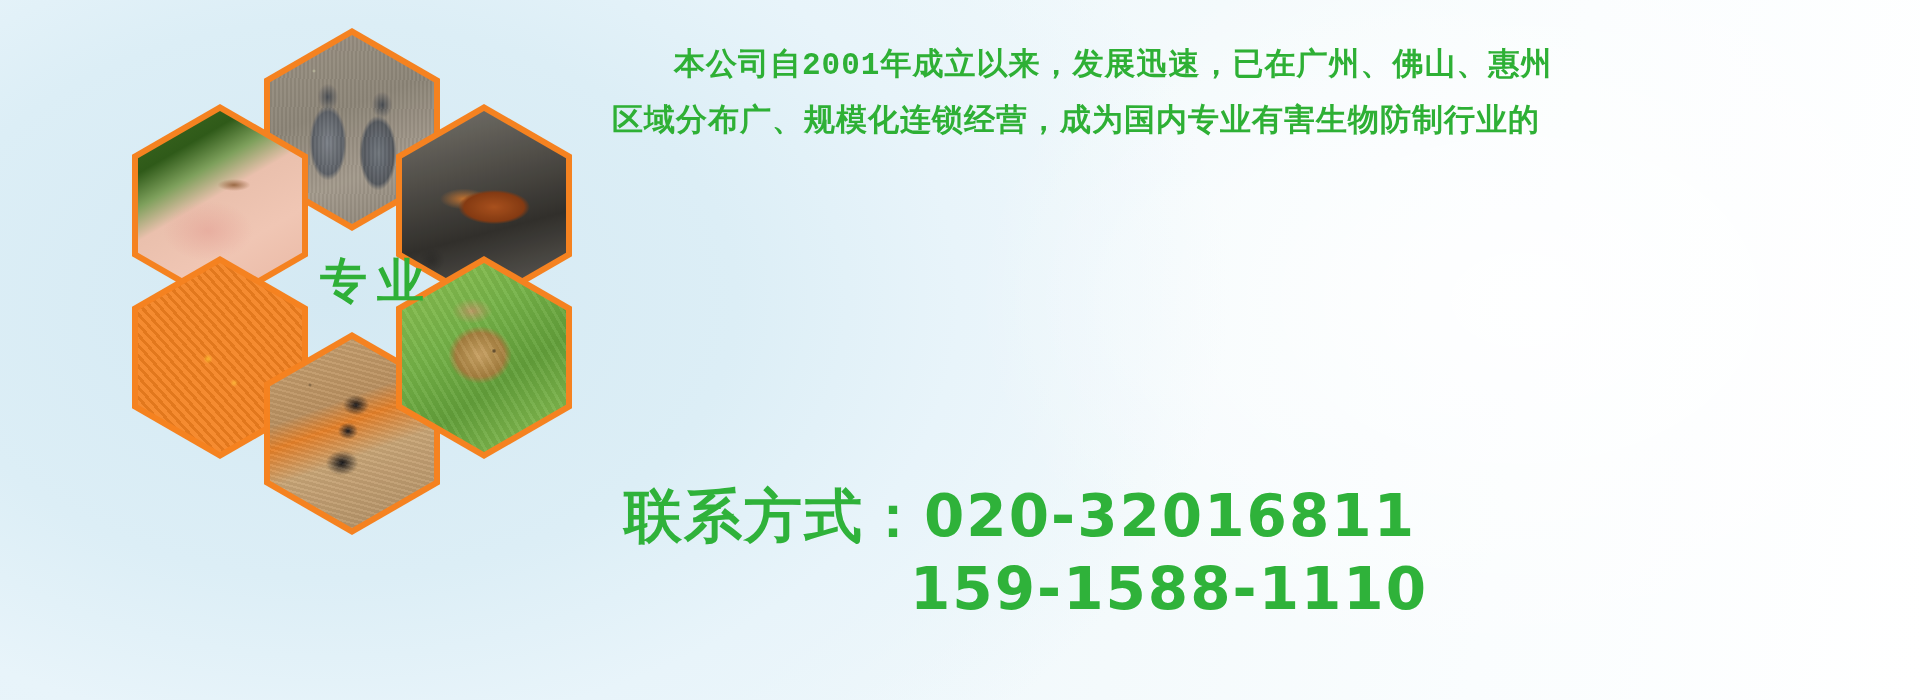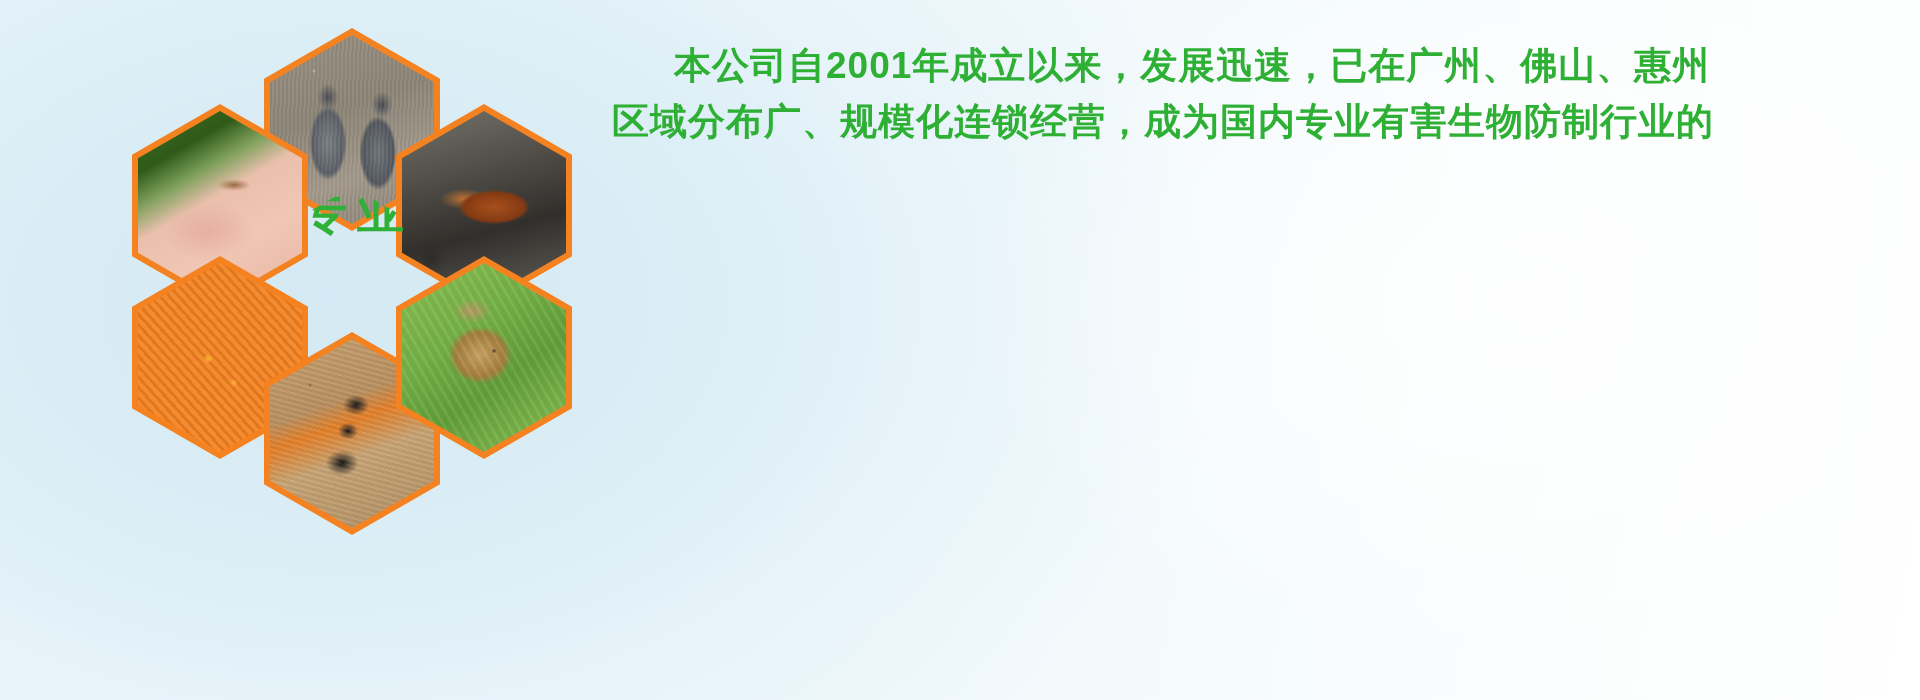--- a/index.html
+++ b/index.html
@@ -165,23 +165,23 @@
     opacity:.8;
   }
 
   
   .hex-center {
     background: transparent;
   }
   .hex-center .inner {
     background: transparent;
     display: flex;
-    flex-direction: column;
+    flex-direction: row;
     align-items: center;
-    justify-content: flex-start;
+    justify-content: flex-end;
     gap: 8px;
   }
   .hex-center .cl {
     color: #2fb037;
     font-size: 47px;
     font-weight: bold;
     letter-spacing: 10px;
     text-indent: 10px;
     line-height: 1.08;
     white-space: nowrap;
@@ -196,25 +196,25 @@
     width: 1300px;
     height: 700px;
     z-index: 3;
   }
   .intro {
     position: absolute;
     top: 38px;
     left: 0;
     width: 1290px;
     color: #2eb035;
-    font-size: 37px;
+    font-size: 31px;
     line-height: 56px;
     letter-spacing: 1px;
     font-weight: bold;
-    font-family: Liberation Sans, sans-serif;
+    font-family: Liberation Mono, monospace;
   }
   .intro .ln { display: block; white-space: nowrap; }
   .intro .ln:first-child { text-indent: 62px; }
 
   .contact {
     position: absolute;
     top: 480px;
     left: 0;
     width: 1290px;
     color: #2fb23a;
@@ -287,16 +287,20 @@
 
   </div>
 
   <div class="content">
 
     <div class="intro">
       <span class="ln">本公司自2001年成立以来，发展迅速，已在广州、佛山、惠州</span>
       <span class="ln">区域分布广、规模化连锁经营，成为国内专业有害生物防制行业的</span>
     </div>
 
+    <div class="contact">
+      <div class="c-line1">联系方式：020-32016811</div>
+      <div class="c-line2">159-1588-1110</div>
+    </div>
 
   </div>
 
 </div>
 
 </body></html>

